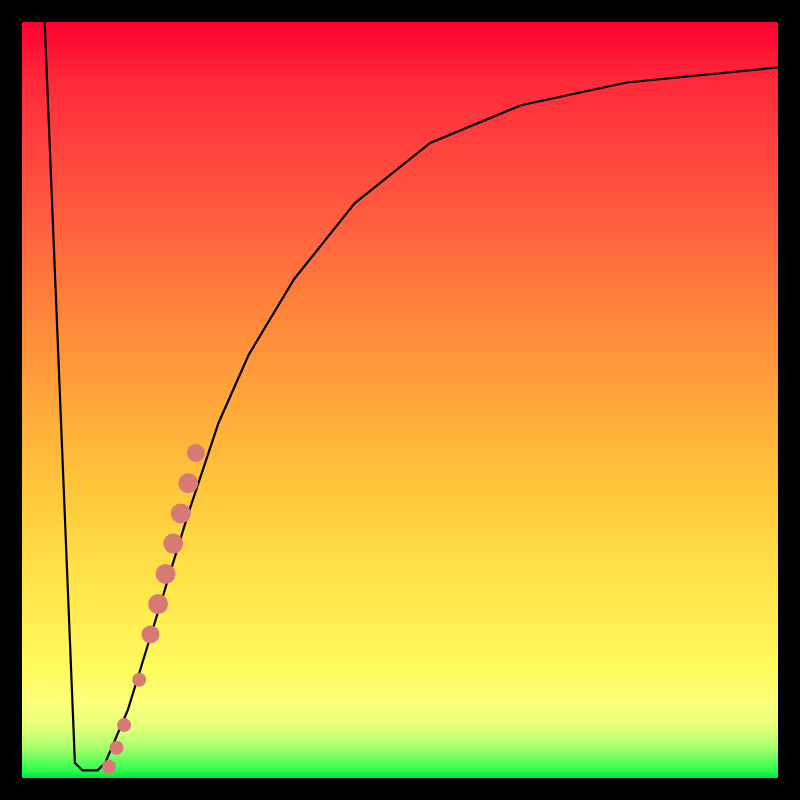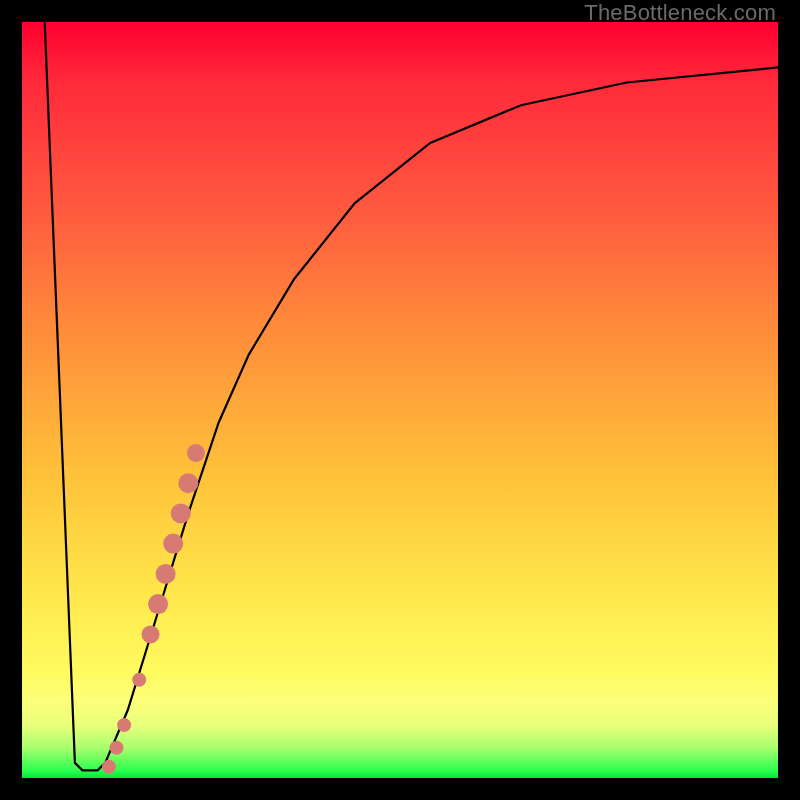--- a/index.html
+++ b/index.html
@@ -83,14 +83,13 @@
           <circle cx="128.5" cy="612.4" r="9" class="dot"></circle>
           <circle cx="136.1" cy="582.1" r="10" class="dot"></circle>
           <circle cx="143.6" cy="551.9" r="10" class="dot"></circle>
           <circle cx="151.2" cy="521.6" r="10" class="dot"></circle>
           <circle cx="158.8" cy="491.4" r="10" class="dot"></circle>
           <circle cx="166.3" cy="461.2" r="10" class="dot"></circle>
           <circle cx="173.9" cy="430.9" r="9" class="dot"></circle>
         </g>
     </svg>
   </div>
-  <div class="watermark">TheBottleneck.com</div>
 </div>
 
 </body></html>

